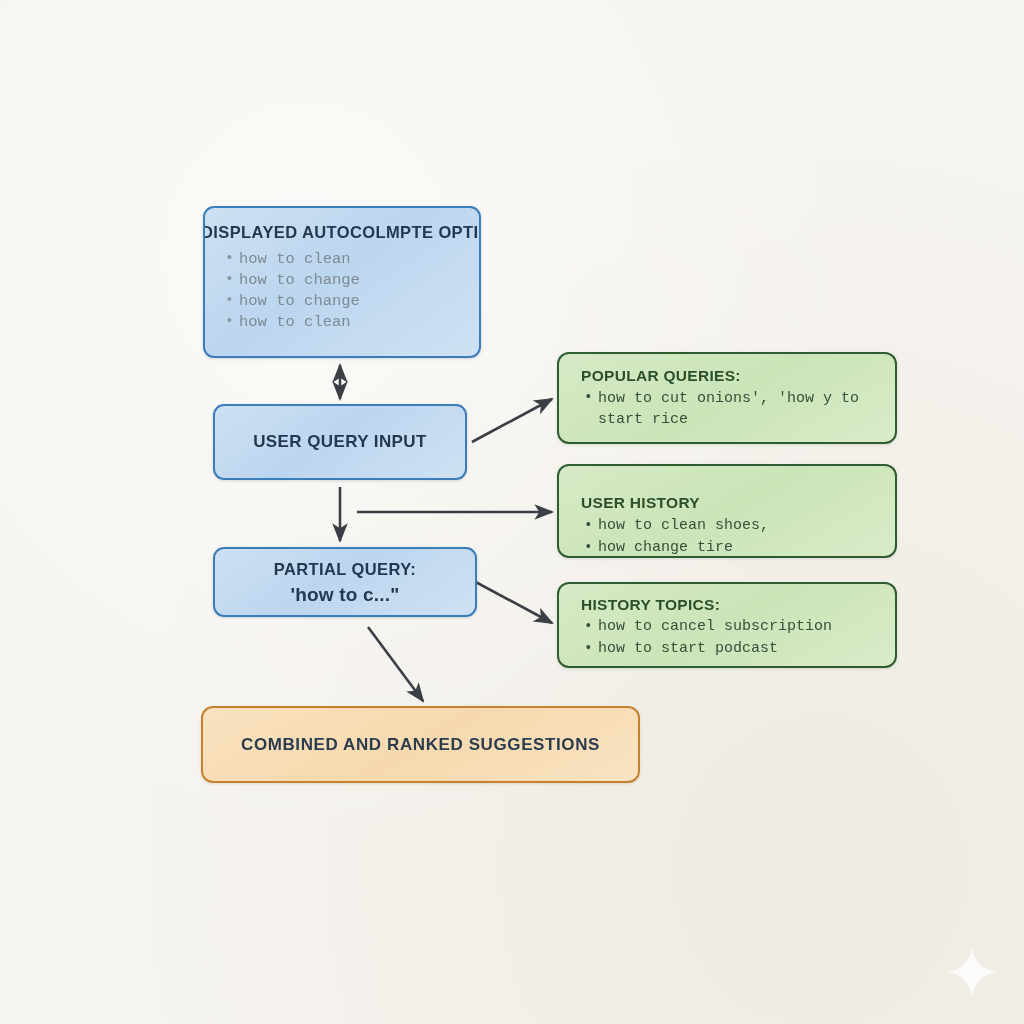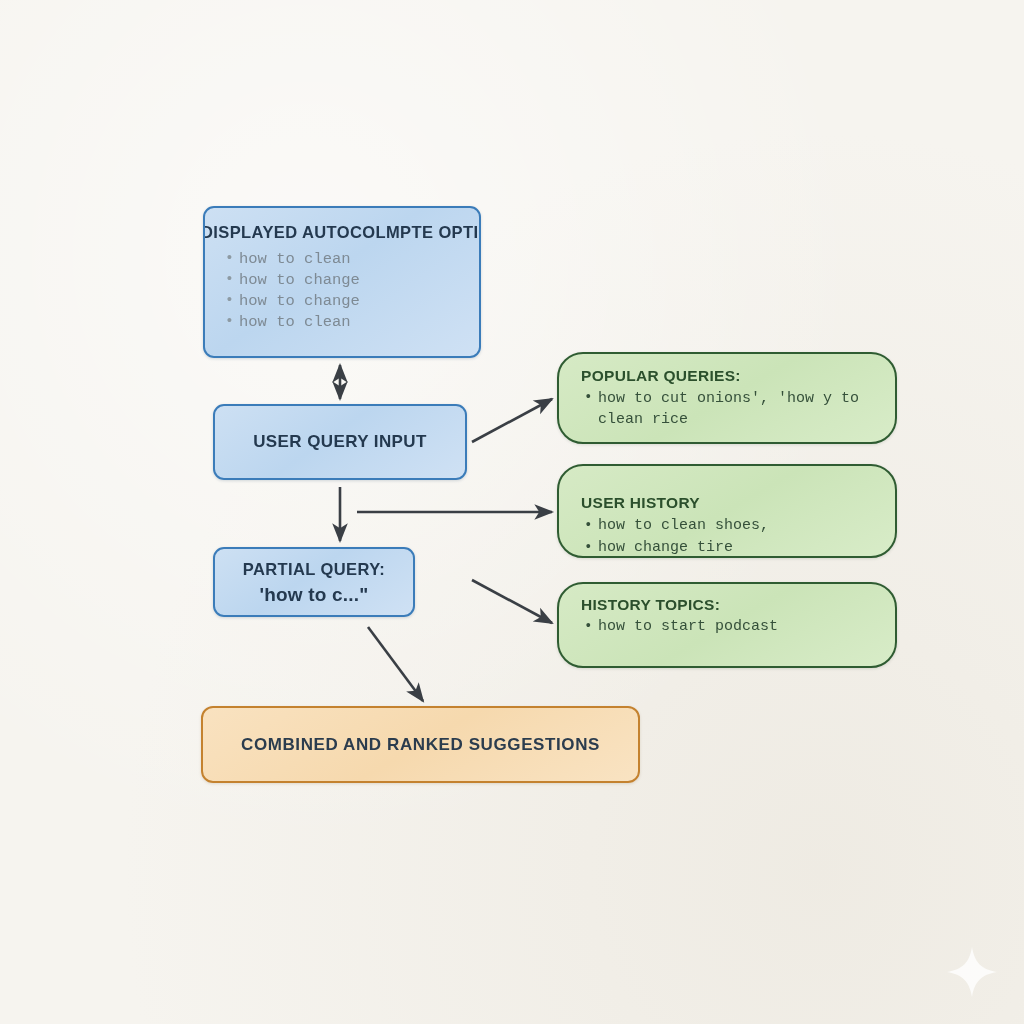--- a/index.html
+++ b/index.html
@@ -45,21 +45,21 @@
     font-weight: bold;
     letter-spacing: 0.4px;
   }
   .node.blue .bullet-list li { color: #7e8a94; }
   .node.blue .bullet-list li::before { color: #8d9aa3; }
 
   
   .node.green {
     background: linear-gradient(150deg, #d6eac5 0%, #cbe4b8 50%, #d8ecc8 100%);
     border: 2px solid #2f5c32;
-    border-radius: 26px;
+    border-radius: 12px;
     box-shadow: 0 1px 3px rgba(60,90,60,0.16);
   }
   .node.green .title {
     color: #2b4f2c;
     font-weight: bold;
     letter-spacing: 0.3px;
   }
   .node.green .bullet-list li { color: #35503a; }
   .node.green .bullet-list li::before { color: #35503a; }
 
@@ -121,21 +121,21 @@
 
   #node-user-query {
     left: 213px; top: 404px; width: 254px; height: 76px;
     justify-content: center;
   }
   #node-user-query .title {
     font-size: 17px; line-height: 24px; text-align: center;
   }
 
   #node-partial-query {
-    left: 213px; top: 547px; width: 202px; height: 70px;
+    left: 213px; top: 547px; width: 264px; height: 70px;
     align-items: center; justify-content: center;
     padding: 0 8px;
   }
   #node-partial-query .title {
     font-size: 16.5px; line-height: 25px; text-align: center;
   }
   #node-partial-query .sub {
     font-size: 19px; line-height: 25px; text-align: center;
     color: #24394f; font-weight: bold; letter-spacing: 0.2px;
   }
@@ -233,35 +233,36 @@
   </div>
 
   <div class="node blue" id="node-partial-query">
     <div class="title">PARTIAL QUERY:</div>
     <div class="sub">'how to c..."</div>
   </div>
 
   <div class="node green" id="node-popular">
     <div class="title">POPULAR QUERIES:</div>
     <ul class="bullet-list">
-      <li class="wrap">how to cut onions', 'how y to clean rice</li>
+      <li class="wrap">how to cut onions', 'how y to start rice</li>
     </ul>
   </div>
 
   <div class="node green" id="node-history">
     <div class="title">USER HISTORY</div>
     <ul class="bullet-list">
       <li>how to clean shoes,</li>
       <li>how change tire</li>
     </ul>
   </div>
 
   <div class="node green" id="node-trending">
     <div class="title">HISTORY TOPICS:</div>
     <ul class="bullet-list">
+      <li>how to cancel subscription</li>
       <li>how to start podcast</li>
     </ul>
   </div>
 
   <div class="node orange" id="node-combined">
     <div class="title">COMBINED AND RANKED SUGGESTIONS</div>
   </div>
 
   <svg id="sparkle-watermark" viewBox="0 0 56 56" xmlns="http://www.w3.org/2000/svg">
     <path d="M28 3 C30.5 18.5 37.5 25.5 53 28 C37.5 30.5 30.5 37.5 28 53 C25.5 37.5 18.5 30.5 3 28 C18.5 25.5 25.5 18.5 28 3 Z" fill="#ffffff" opacity="0.92"></path>

